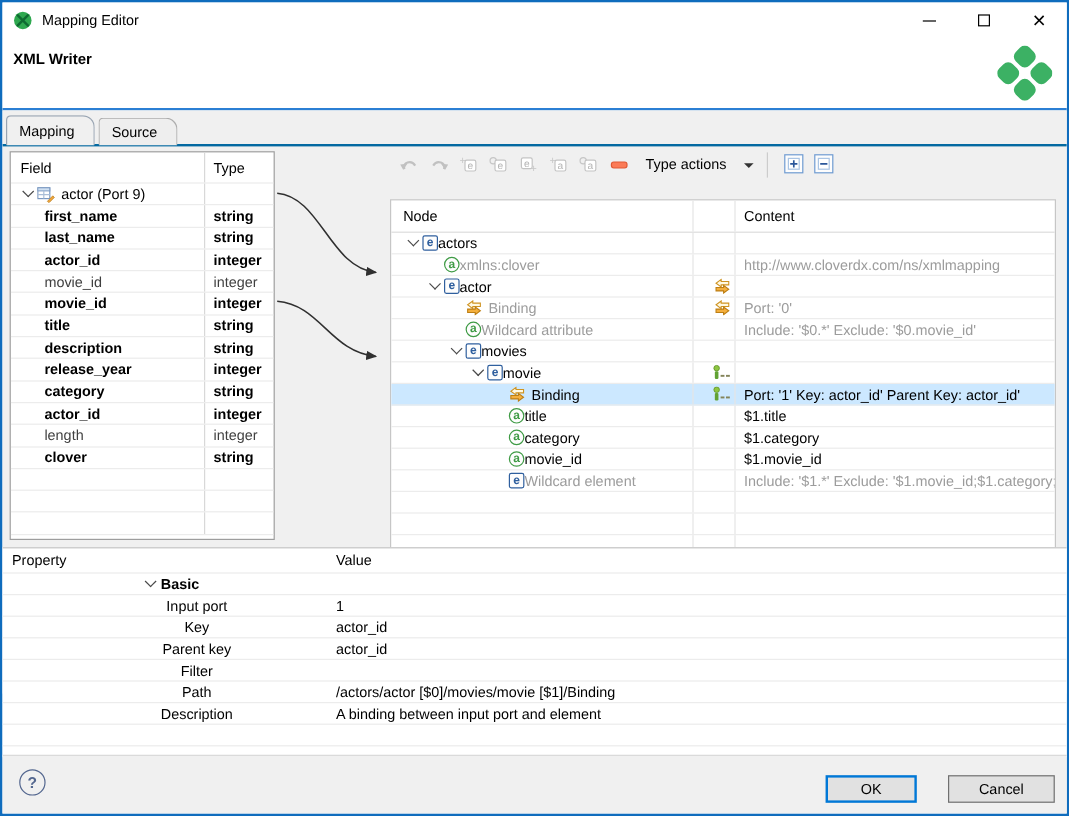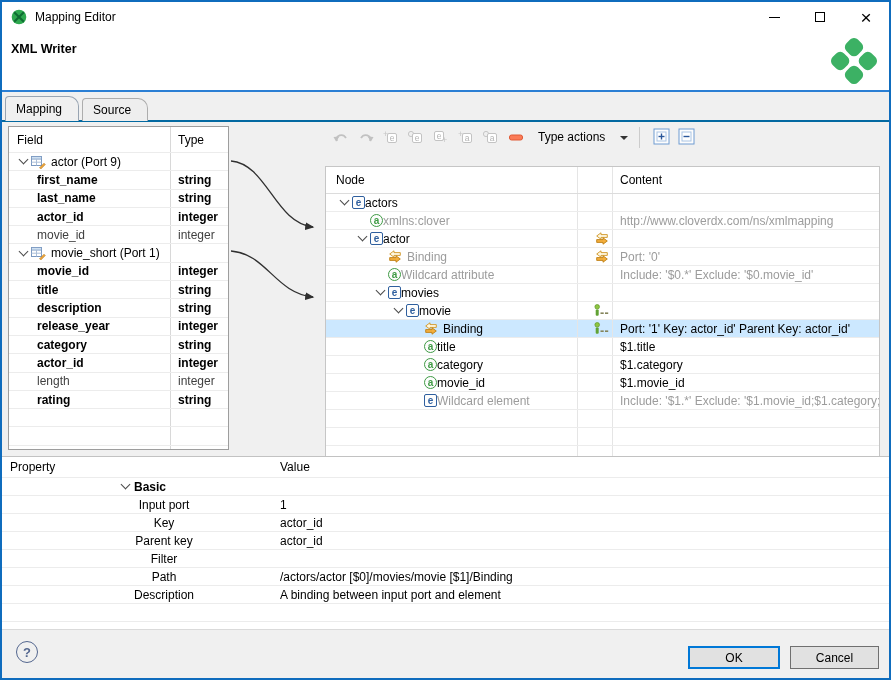--- a/index.html
+++ b/index.html
@@ -84,21 +84,21 @@
   .p-name{width:268px;display:flex;align-items:center;overflow:hidden;justify-content:center;}
   .p-name.group{padding-left:12px;font-weight:bold;}
   .p-name.child{padding-left:56px;}
   .p-value{flex:1;padding-left:10px;white-space:nowrap;overflow:hidden;}
 
   
   .footer{position:absolute;left:0;top:627px;right:0;height:49px;background:#f0f0f0;border-top:1px solid #dadada;}
   .help-btn{position:absolute;left:14px;top:11px;width:22px;height:22px;border:1.5px solid #54678f;border-radius:50%;
             color:#54678f;display:flex;align-items:center;justify-content:center;font-weight:bold;font-size:13px;background:transparent;}
   .btn{position:absolute;top:16px;height:23px;background:#e1e1e1;display:flex;align-items:center;justify-content:center;}
-  .btn-ok{left:686px;width:92px;border:2px solid #0078d7;}
+  .btn-ok{left:686px;width:76px;border:2px solid #0078d7;}
   .btn-cancel{left:788px;width:89px;border:1px solid #707070;}
 
   .ic-e{width:13px;height:13px;border:1px solid #2f5f9e;border-radius:2px;color:#2f5f9e;background:#fdfdfd;
         font-weight:bold;font-size:10px;line-height:11px;text-align:center;display:inline-block;flex:none;}
   .ic-a{width:13px;height:13px;border:1px solid #3f9b45;border-radius:50%;color:#3f9b45;background:#fdfdfd;
         font-weight:bold;font-size:10px;line-height:11px;text-align:center;display:inline-block;flex:none;}
 </style>
 </head>
 <body>
 
@@ -196,38 +196,20 @@
             </div>
             <div class="type bold">integer</div>
           </div>
           <div class="frow">
             <div class="name fld">
               <span class="dim">movie_id</span>
             </div>
             <div class="type dim">integer</div>
           </div>
           <div class="frow">
-            <div class="name rec">
-              <span class="slot">
-                <span class="chev"></span>
-              </span>
-              <span class="nicon">
-                <svg width="15" height="14" viewBox="0 0 15 14">
-                  <rect x="0.5" y="1.5" width="10" height="9" fill="#fff" stroke="#7a98c0"></rect>
-                  <rect x="0.5" y="1.5" width="10" height="2.6" fill="#cfe0f1" stroke="#7a98c0" stroke-width="0.8"></rect>
-                  <line x1="0.5" y1="7.2" x2="10.5" y2="7.2" stroke="#aabed8"></line>
-                  <line x1="5.5" y1="4.1" x2="5.5" y2="10.5" stroke="#aabed8"></line>
-                  <polygon points="8.5,12.8 13,8.2 14.3,9.5 9.8,14" fill="#f0a63c" stroke="#b57b1e" stroke-width="0.6"></polygon>
-                </svg>
-              </span>
-              <span>movie_short (Port 1)</span>
-            </div>
-            <div class="type"></div>
-          </div>
-          <div class="frow">
             <div class="name fld">
               <span class="bold">movie_id</span>
             </div>
             <div class="type bold">integer</div>
           </div>
           <div class="frow">
             <div class="name fld">
               <span class="bold">title</span>
             </div>
             <div class="type bold">string</div>
@@ -257,21 +239,21 @@
             <div class="type bold">integer</div>
           </div>
           <div class="frow">
             <div class="name fld">
               <span class="dim">length</span>
             </div>
             <div class="type dim">integer</div>
           </div>
           <div class="frow">
             <div class="name fld">
-              <span class="bold">rating</span>
+              <span class="bold">clover</span>
             </div>
             <div class="type bold">string</div>
           </div>
           <div class="frow">
             <div class="name"></div>
             <div class="type"></div>
           </div>
           <div class="frow">
             <div class="name"></div>
             <div class="type"></div>

